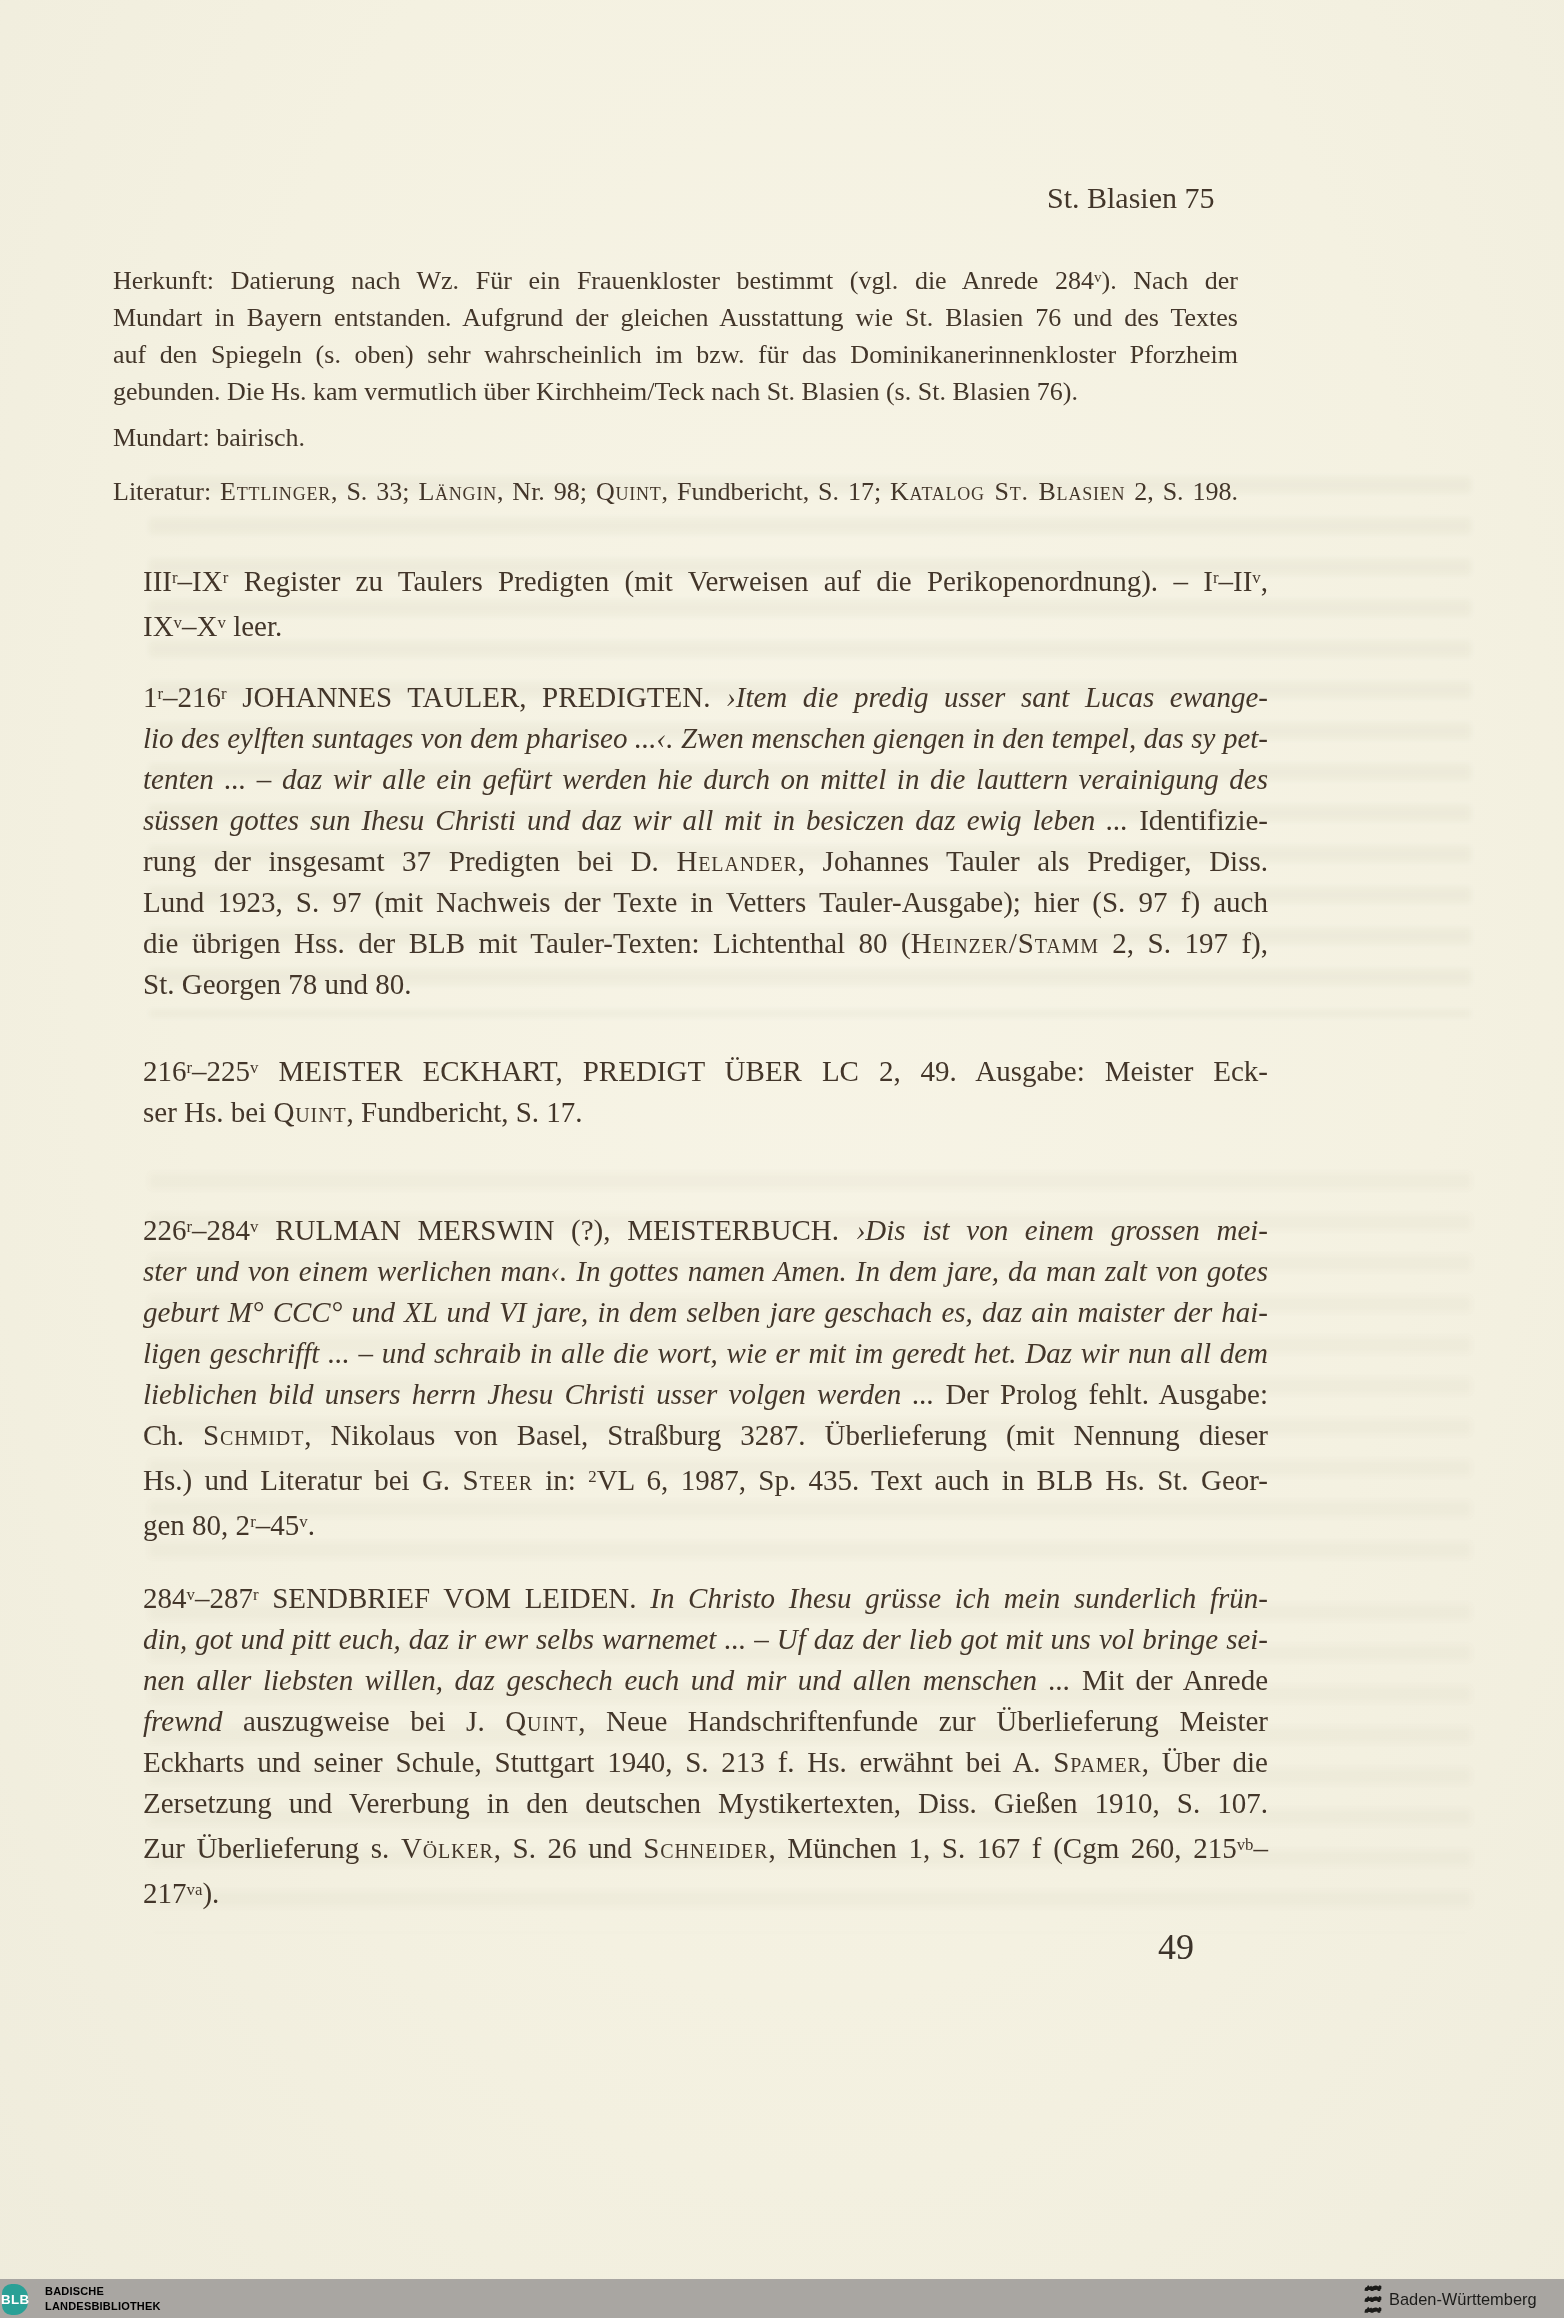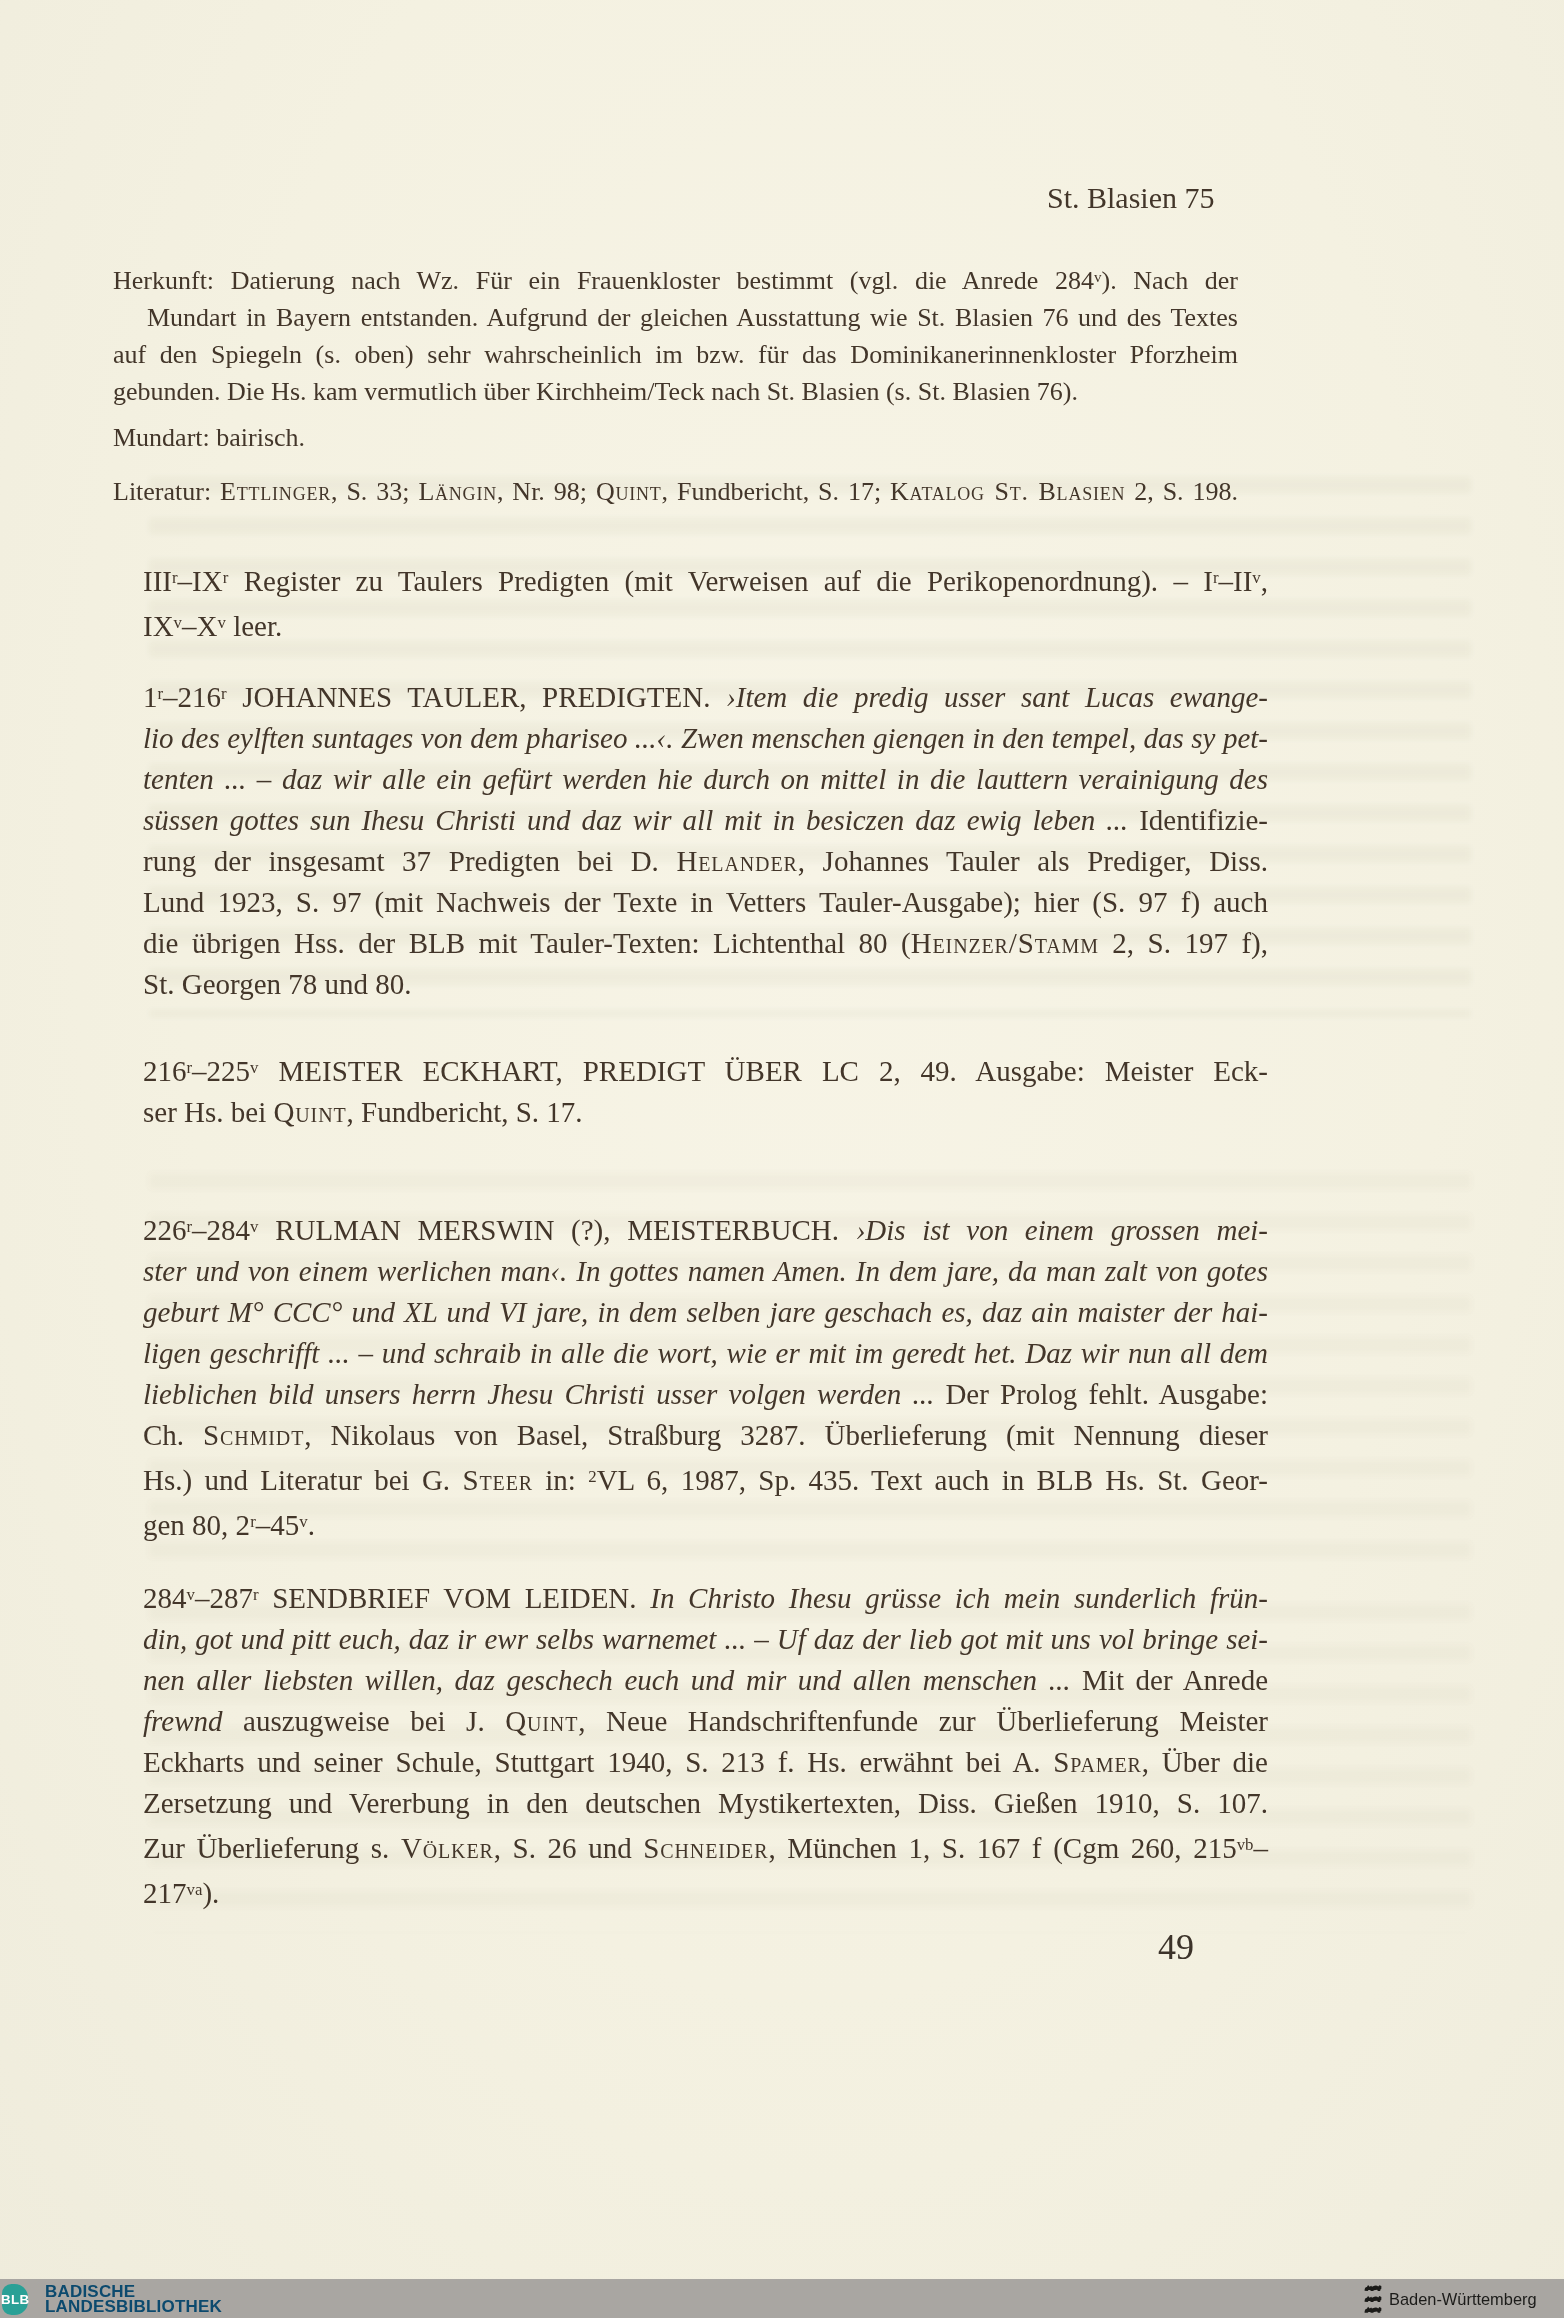--- a/index.html
+++ b/index.html
@@ -49,41 +49,41 @@
   
   #footer-bar { position:absolute; left:0; bottom:0; width:1565px; height:40px;
     background: var(--bar, #a9a6a2);
     font-family:"Liberation Sans", sans-serif; }
   #blb-logo { position:absolute; left:2.3px; top:4.7px; width:26px; height:31px;
     background: var(--teal, #2aa096);
     border-radius: 9.4px 13.3px 13.3px 9.4px;
     display:flex; align-items:center; justify-content:center; }
   #blb-logo span { color:#ffffff; font-weight:bold; font-size:13.3px; letter-spacing:0.4px; }
   #library-name { position:absolute; left:45px; top:4.7px;
-    font-weight:bold; color:#0c4a6e; font-size:17px; line-height:15px; letter-spacing:0.2px; }
+    font-weight:bold; color:#000000; font-size:11px; line-height:15px; letter-spacing:0.2px; }
   #bw-logo { position:absolute; left:1363px; top:3.9px; width:20.3px; height:32px; }
   #bw-name { position:absolute; left:1389px; top:0; height:40px;
     display:flex; align-items:center;
     font-size:16.4px; color:#1c1c1a; font-weight:500; }
 </style>
 </head>
 <body>
 
 <div id="page">
 
   <div id="ghost-a" class="ghost"></div>
   <div id="ghost-b" class="ghost"></div>
   <div id="ghost-c" class="ghost"></div>
 
   <div id="text-column">
     <div id="running-head">St. Blasien 75</div>
 
   <div class="para desc" id="p-herkunft">
         <div class="line" style="white-space: nowrap;"><span class="rn">Herkunft: Datierung nach Wz. Für ein Frauenkloster bestimmt (vgl. die Anrede 284</span><span class="sup">v</span><span class="rn">). Nach der</span></div>
-        <div class="line" style="white-space: nowrap; margin-left: 34px;"><span class="rn">Mundart in Bayern entstanden. Aufgrund der gleichen Ausstattung wie St. Blasien 76 und des Textes</span></div>
+        <div class="line" style="white-space: nowrap;"><span class="rn">Mundart in Bayern entstanden. Aufgrund der gleichen Ausstattung wie St. Blasien 76 und des Textes</span></div>
         <div class="line" style="white-space: nowrap;"><span class="rn">auf den Spiegeln (s. oben) sehr wahrscheinlich im bzw. für das Dominikanerinnenkloster Pforzheim</span></div>
         <div class="line last" style="white-space: nowrap;"><span class="rn">gebunden. Die Hs. kam vermutlich über Kirchheim/Teck nach St. Blasien (s. St. Blasien 76).</span></div>
       </div>
       <div class="para desc" id="p-mundart">
         <div class="line last" style="white-space: nowrap;"><span class="rn">Mundart: bairisch.</span></div>
       </div>
       <div class="para desc" id="p-literatur">
         <div class="line" style="white-space: nowrap;"><span class="rn">Literatur: </span><span class="sc">Ettlinger</span><span class="rn">, S. 33; </span><span class="sc">Längin</span><span class="rn">, Nr. 98; </span><span class="sc">Quint</span><span class="rn">, Fundbericht, S. 17; </span><span class="sc">Katalog St. Blasien</span><span class="rn"> 2, S. 198.</span></div>
       </div>
       <div class="para entry" id="p-register">

